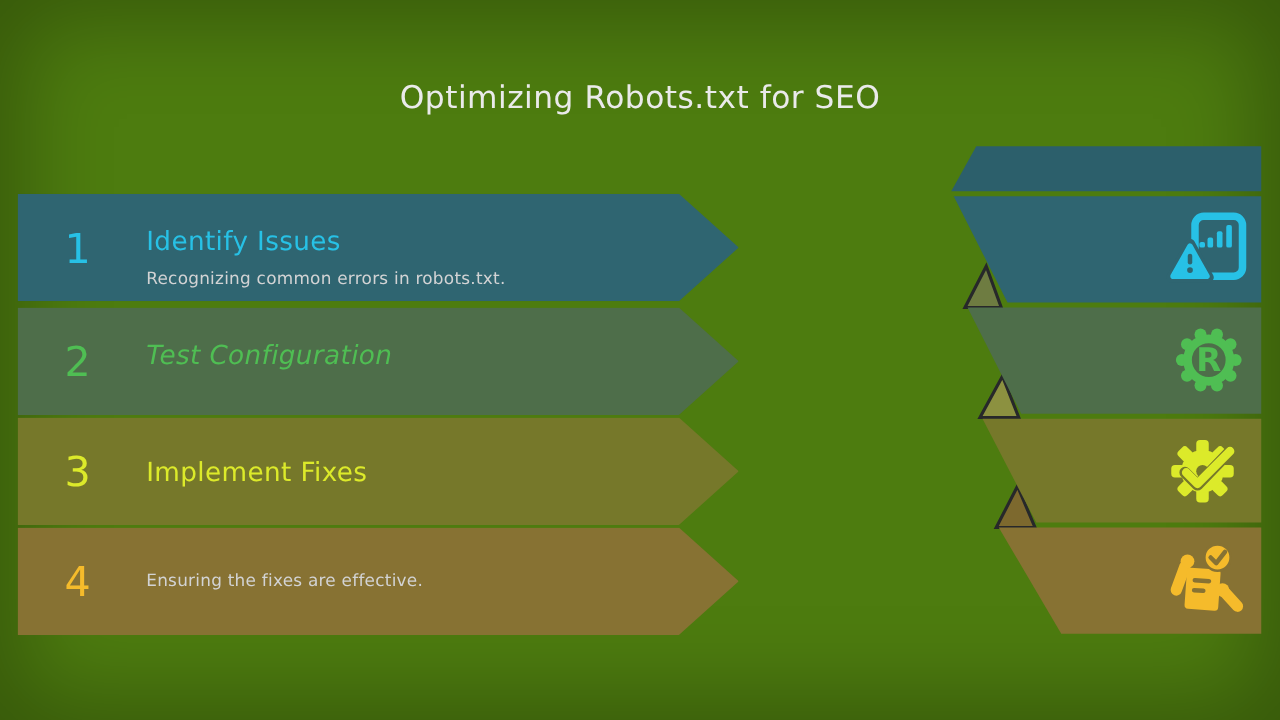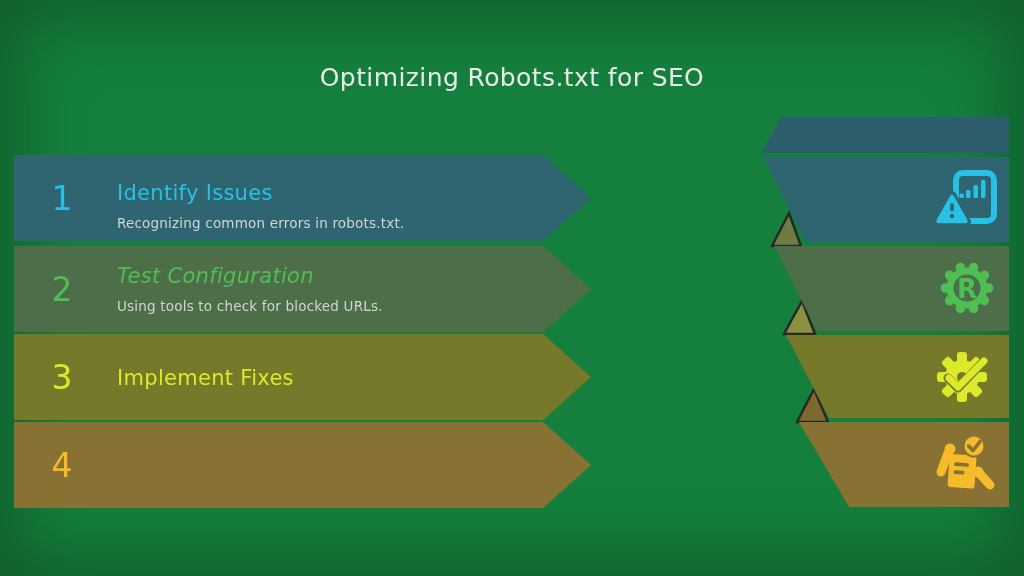--- a/index.html
+++ b/index.html
@@ -1,18 +1,18 @@
 <!DOCTYPE html>
 <html><head>
 <meta charset="utf-8">
 <style>
   html,body{margin:0;padding:0;background:#1c1d1e;}
   .stage{
     position:relative;width:1024px;height:576px;overflow:hidden;
-    background:#15803d;
+    background:#4d7c0f;
     box-shadow:inset 0 0 70px 18px rgba(0,0,0,0.28);
     font-family:"DejaVu Sans","Liberation Sans",sans-serif;
   }
   .main-title{
     position:absolute;top:63px;left:0;width:100%;
     text-align:center;font-size:25px;font-weight:500;
     letter-spacing:.4px;color:#eaeaea;
   }
   .banner{
     position:absolute;left:14px;width:577px;height:86px;
@@ -40,34 +40,34 @@
     <div class="txt">
       <div class="t" style="color: rgb(39, 193, 230); margin-top: 16px;">Identify Issues</div>
       <div class="d">Recognizing common errors in robots.txt.</div>
     </div>
   </div>
 
   <div class="banner" style="top: 246px; background-color: rgb(78, 110, 74);">
     <div class="num" style="color: rgb(79, 190, 83);">2</div>
     <div class="txt">
       <div class="t" style="color: rgb(79, 190, 83); font-style: italic;">Test Configuration</div>
-      <div class="d">Using tools to check for blocked URLs.</div>
     </div>
   </div>
 
   <div class="banner" style="top: 334px; background-color: rgb(118, 120, 42);">
     <div class="num" style="color: rgb(220, 234, 42);">3</div>
     <div class="txt">
       <div class="t" style="color: rgb(220, 234, 42); margin-top: 12px;">Implement Fixes</div>
     </div>
   </div>
 
   <div class="banner" style="top: 422px; background-color: rgb(135, 114, 51);">
     <div class="num" style="color: rgb(245, 187, 43);">4</div>
     <div class="txt">
+      <div class="d">Ensuring the fixes are effective.</div>
     </div>
   </div>
 
   <svg class="ribbon" width="260" height="400" viewBox="0 0 260 400">
 
     <polygon points="26,5 254,5 254,41 6,41" fill="#2c5f6b"></polygon>
 
     <polygon points="34,101 46,134 17,134" stroke-width="2.5" fill="#6e7c41" stroke="#27282a"></polygon>
     <polygon points="47,189 60,222 29,222" stroke-width="2.5" fill="#8c9140" stroke="#27282a"></polygon>
     <polygon points="59,277 73,310 42,310" stroke-width="2.5" fill="#7d692e" stroke="#27282a"></polygon>

